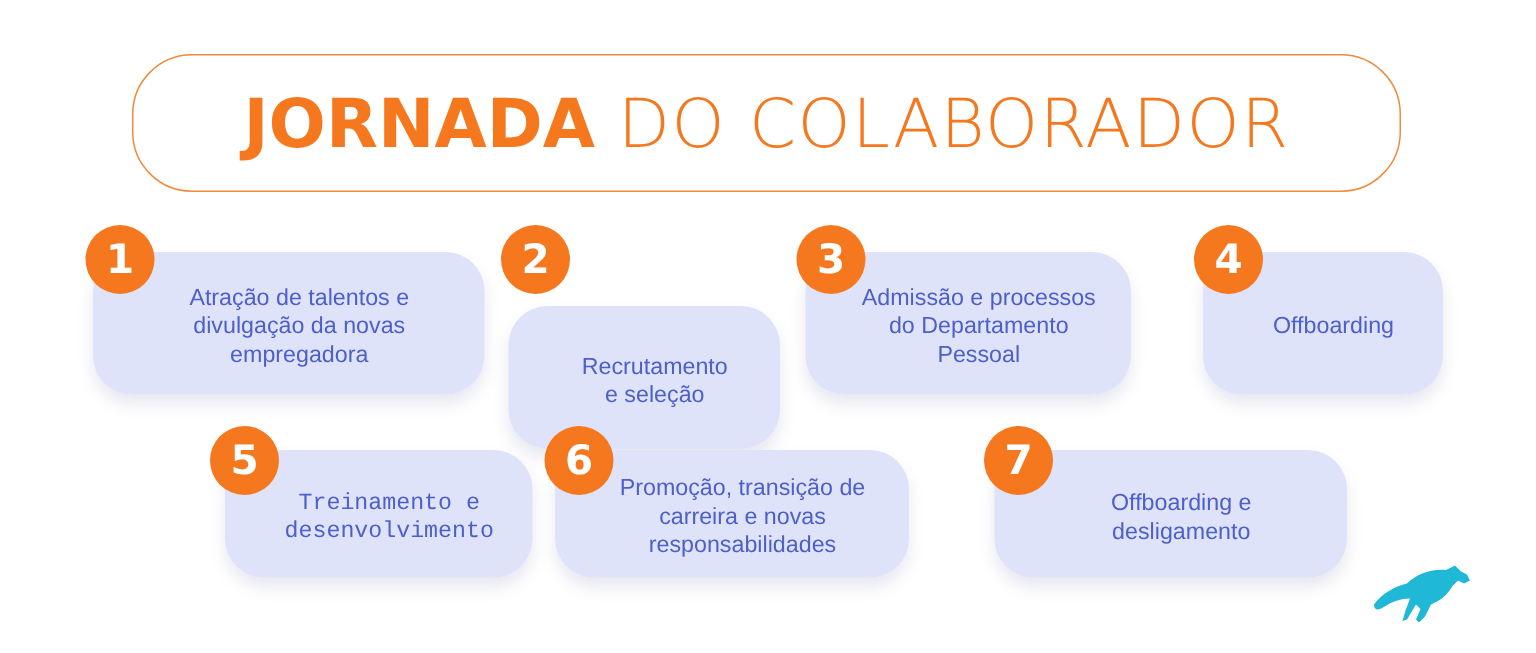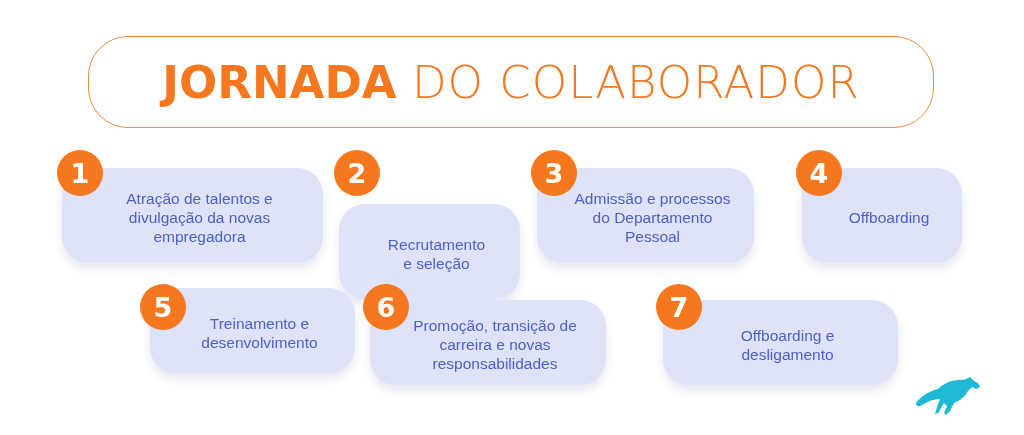--- a/index.html
+++ b/index.html
@@ -60,21 +60,21 @@
 do Departamento
 Pessoal</span>
 </div>
 <div class="badge" style="left:531px; top:150px;">3</div>
 
 <div class="step" style="left:802px; top:168px; width:160px; height:95px;">
   <span class="step-text">Offboarding</span>
 </div>
 <div class="badge" style="left:796px; top:150px;">4</div>
 
-<div class="step" style="left:150px; top:288px; width:205px; height:85px;">
+<div class="step" style="left:150px; top:300px; width:205px; height:85px;font-family:Liberation Mono, monospace;">
   <span class="step-text">Treinamento e
 desenvolvimento</span>
 </div>
 <div class="badge" style="left:140px; top:284px;">5</div>
 
 <div class="step" style="left:370px; top:300px; width:236px; height:85px;">
   <span class="step-text">Promoção, transição de
 carreira e novas
 responsabilidades</span>
 </div>

